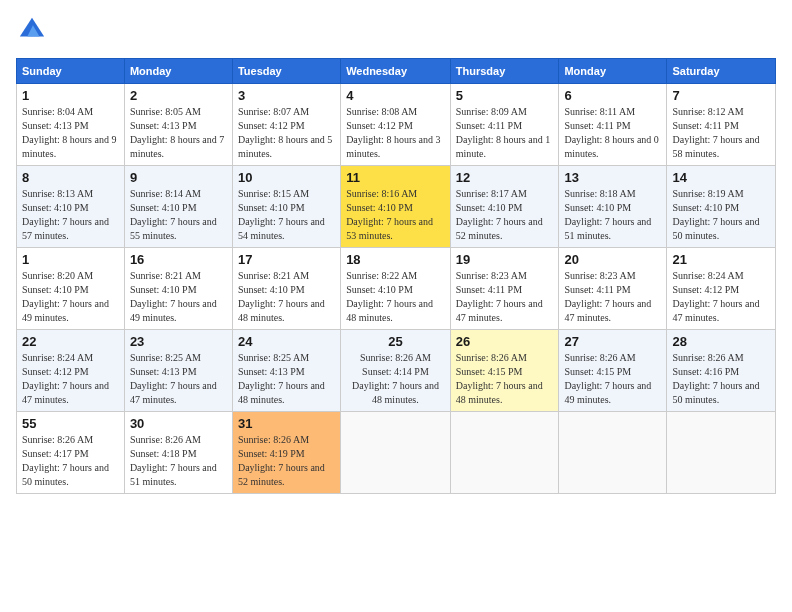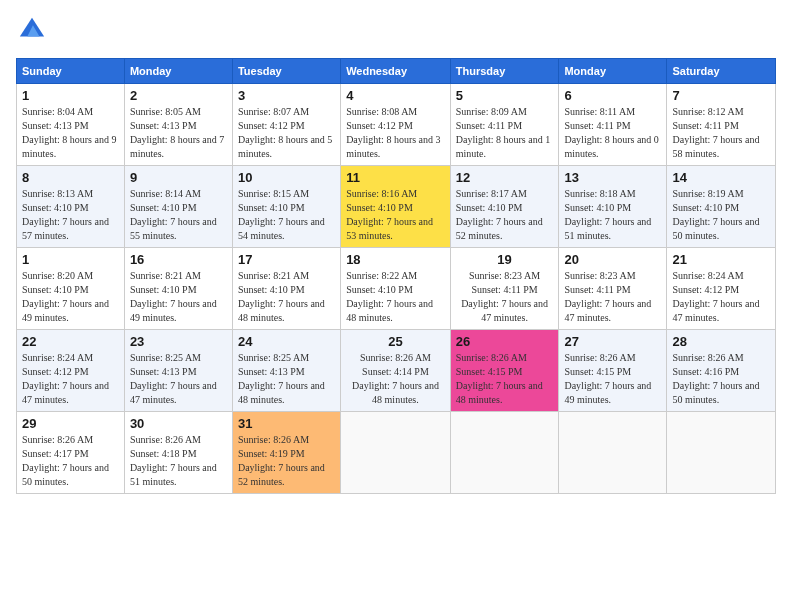--- a/index.html
+++ b/index.html
@@ -214,21 +214,21 @@
         <div class="day-info">
           Sunrise: 8:21 AM<br>Sunset: 4:10 PM<br>Daylight: 7 hours and 48 minutes.
         </div>
       </td>
         <td style="background: rgb(255, 255, 255);">
         <span class="day-num">18</span>
         <div class="day-info">
           Sunrise: 8:22 AM<br>Sunset: 4:10 PM<br>Daylight: 7 hours and 48 minutes.
         </div>
       </td>
-        <td style="background: rgb(255, 255, 255); text-align: center;">
+        <td style="background: rgb(255, 255, 255);">
         <span class="day-num">19</span>
         <div class="day-info">
           Sunrise: 8:23 AM<br>Sunset: 4:11 PM<br>Daylight: 7 hours and 47 minutes.
         </div>
       </td>
         <td style="background: rgb(255, 255, 255);">
         <span class="day-num">20</span>
         <div class="day-info">
           Sunrise: 8:23 AM<br>Sunset: 4:11 PM<br>Daylight: 7 hours and 47 minutes.
         </div>
@@ -258,42 +258,42 @@
         <div class="day-info">
           Sunrise: 8:25 AM<br>Sunset: 4:13 PM<br>Daylight: 7 hours and 48 minutes.
         </div>
       </td>
         <td style="background: rgb(240, 244, 251); text-align: center;">
         <span class="day-num">25</span>
         <div class="day-info">
           Sunrise: 8:26 AM<br>Sunset: 4:14 PM<br>Daylight: 7 hours and 48 minutes.
         </div>
       </td>
-        <td style="background: #ec4899;">
+        <td style="background: #fef9c3;">
         <span class="day-num">26</span>
         <div class="day-info">
           Sunrise: 8:26 AM<br>Sunset: 4:15 PM<br>Daylight: 7 hours and 48 minutes.
         </div>
       </td>
         <td style="background: rgb(240, 244, 251);">
         <span class="day-num">27</span>
         <div class="day-info">
           Sunrise: 8:26 AM<br>Sunset: 4:15 PM<br>Daylight: 7 hours and 49 minutes.
         </div>
       </td>
         <td style="background: rgb(240, 244, 251); margin-left: 16px;">
         <span class="day-num">28</span>
         <div class="day-info">
           Sunrise: 8:26 AM<br>Sunset: 4:16 PM<br>Daylight: 7 hours and 50 minutes.
         </div>
       </td>
       </tr>
       <tr>
         <td style="background: rgb(255, 255, 255);">
-        <span class="day-num">29</span>
+        <span class="day-num">55</span>
         <div class="day-info">
           Sunrise: 8:26 AM<br>Sunset: 4:17 PM<br>Daylight: 7 hours and 50 minutes.
         </div>
       </td>
         <td style="background: rgb(255, 255, 255);">
         <span class="day-num">30</span>
         <div class="day-info">
           Sunrise: 8:26 AM<br>Sunset: 4:18 PM<br>Daylight: 7 hours and 51 minutes.
         </div>
       </td>

